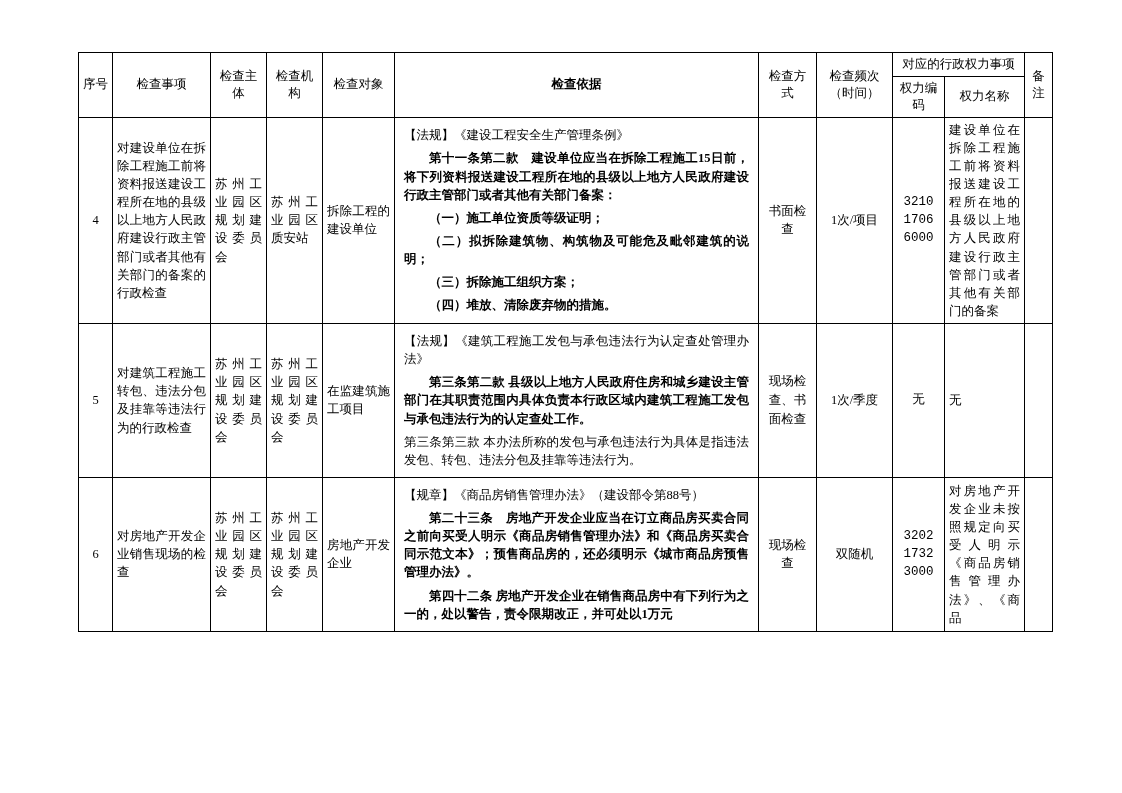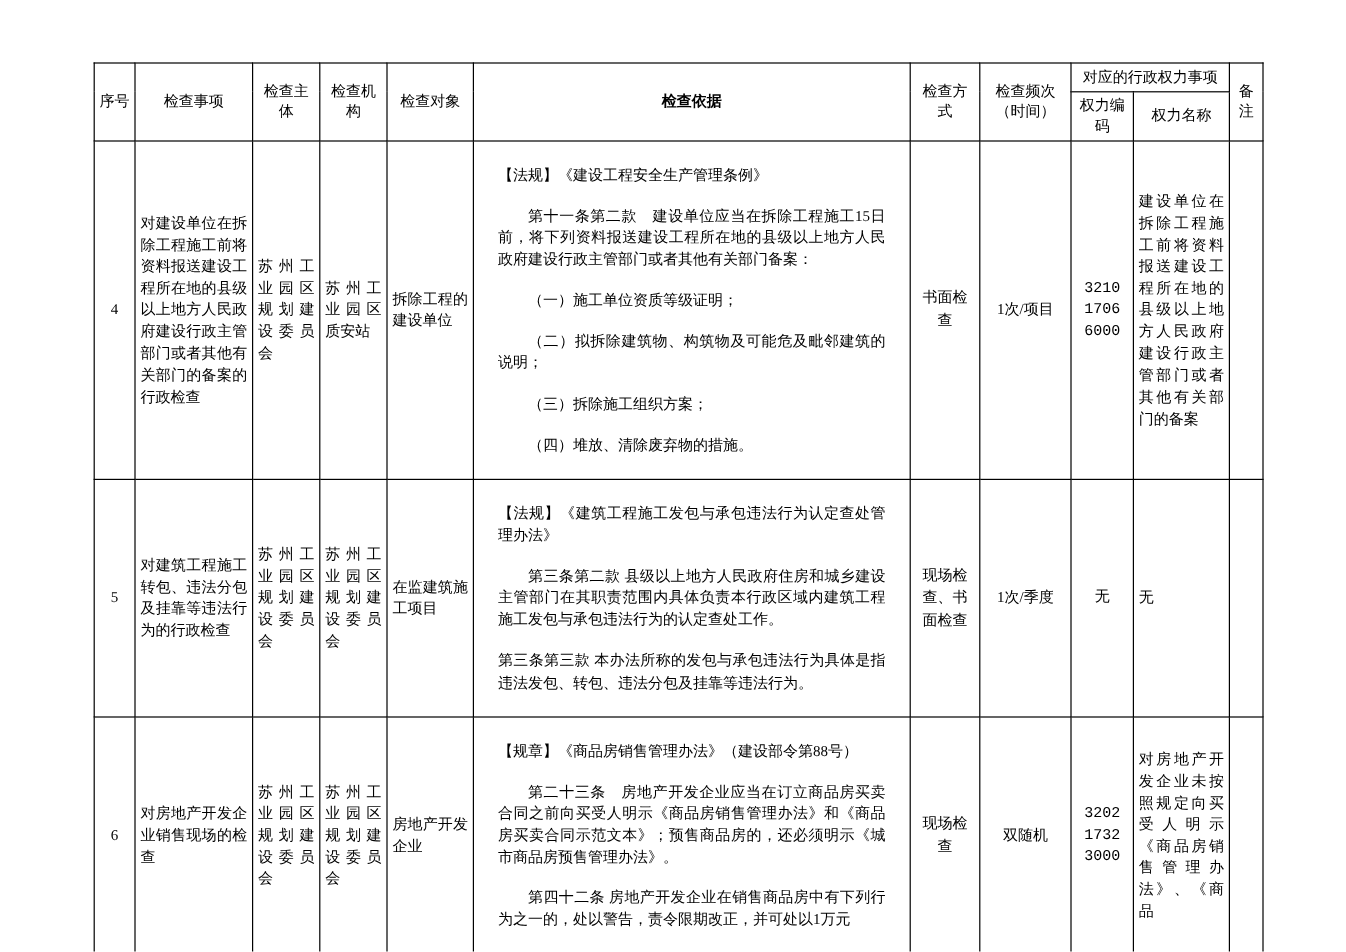--- a/index.html
+++ b/index.html
@@ -61,26 +61,27 @@
   .just {
     text-align: justify;
     text-justify: inter-ideograph;
   }
   .cell-seq { text-align: center; }
   .narrow-center {
     text-align: center;
     line-height: 1.5;
   }
   .basis-cell p {
-    margin: 16px;
+    margin: 5px;
     text-align: justify;
     text-justify: inter-ideograph;
   }
   .basis-cell p.ind {
     text-indent: 2em;
+    font-weight: bold;
   }
   .code-cell {
     text-align: center;
     line-height: 1.45;
     font-family: Liberation Mono, monospace;
   }
   .code-cell div { white-space: nowrap; }
 </style>
 </head>
 <body>

